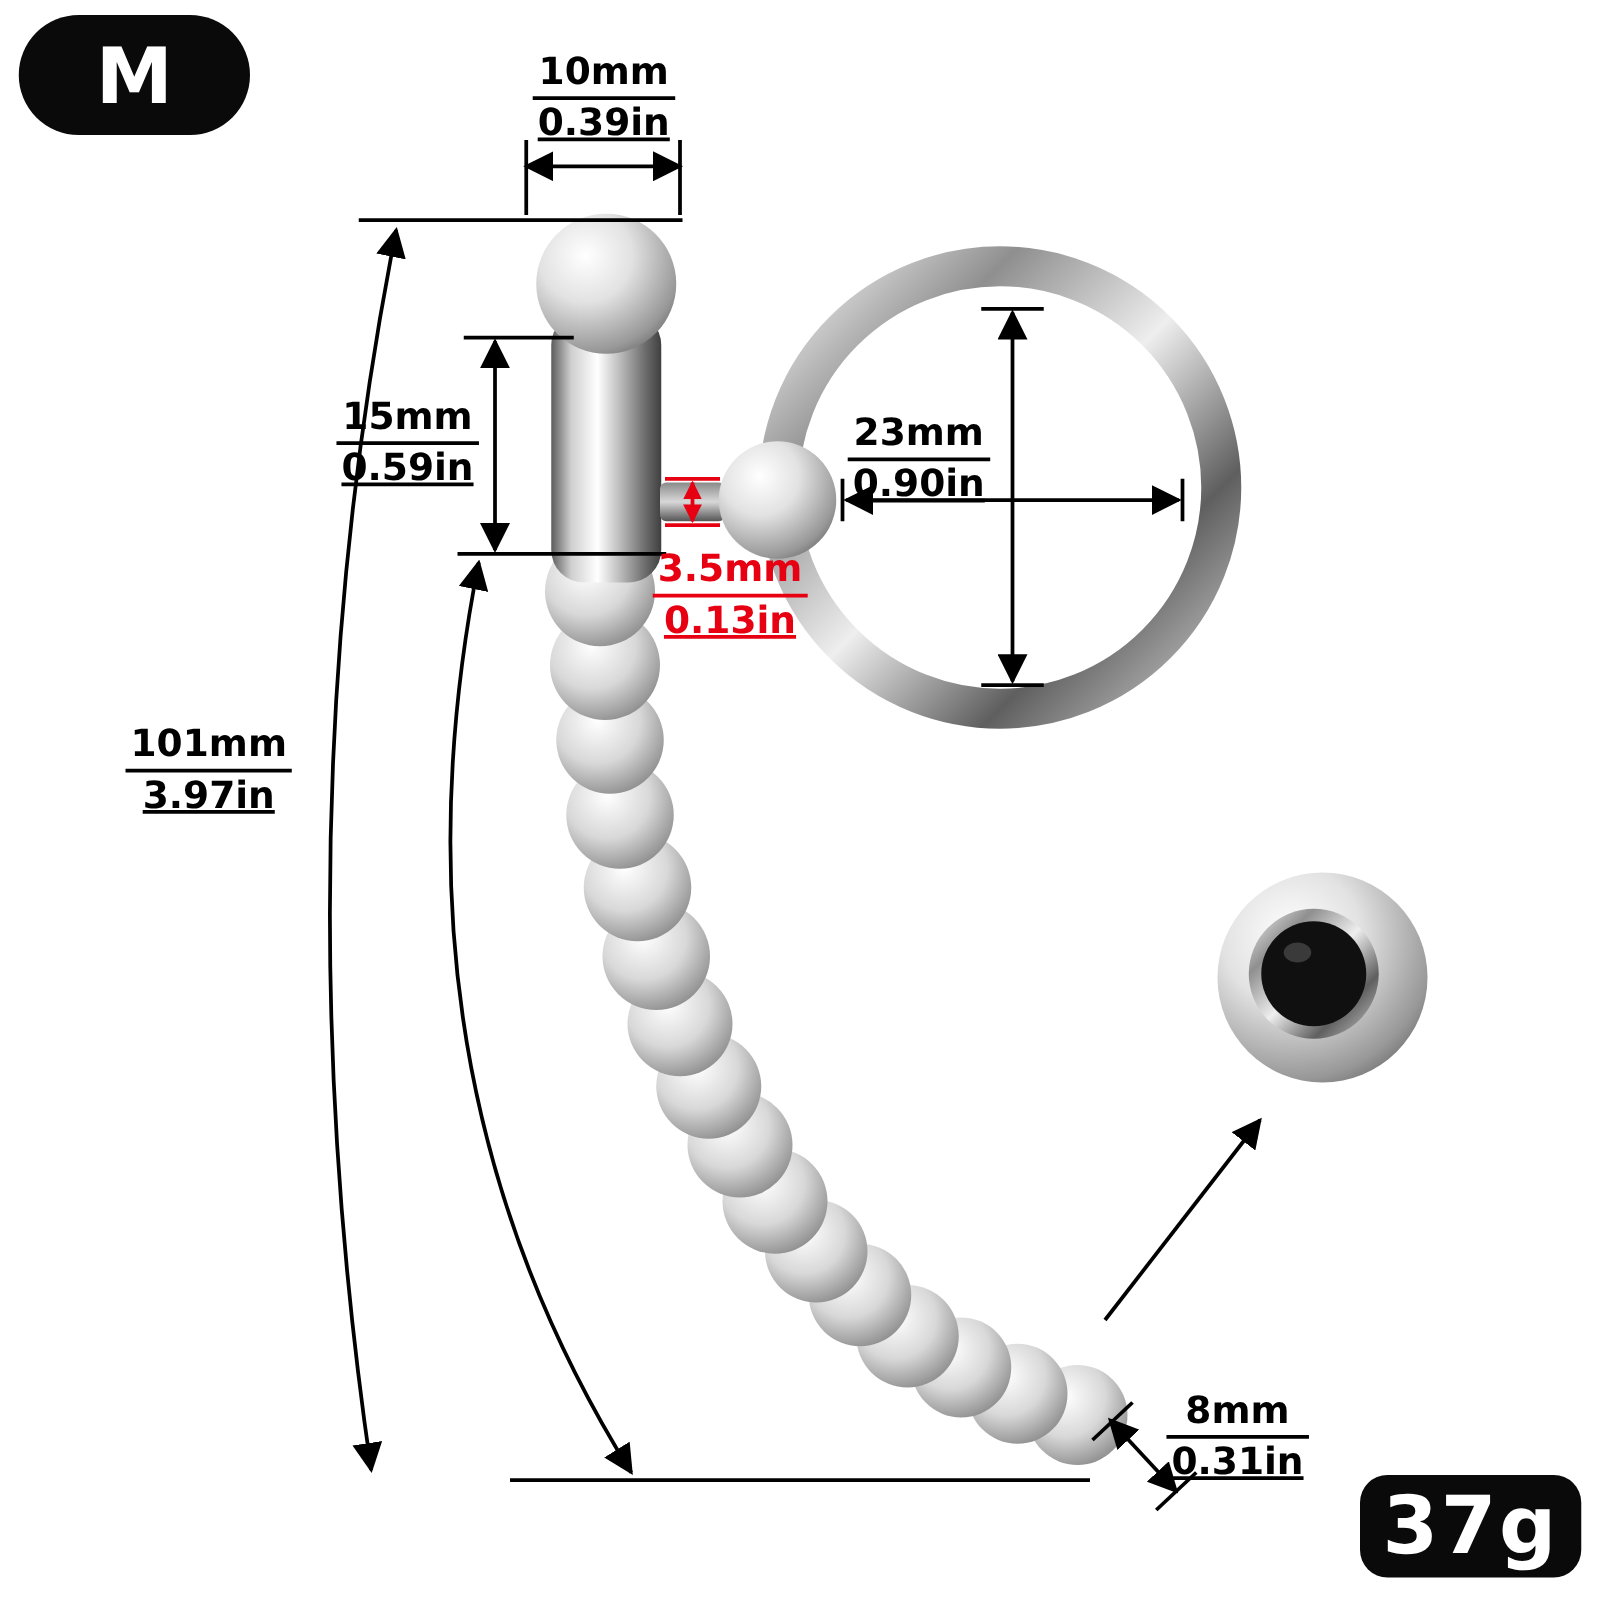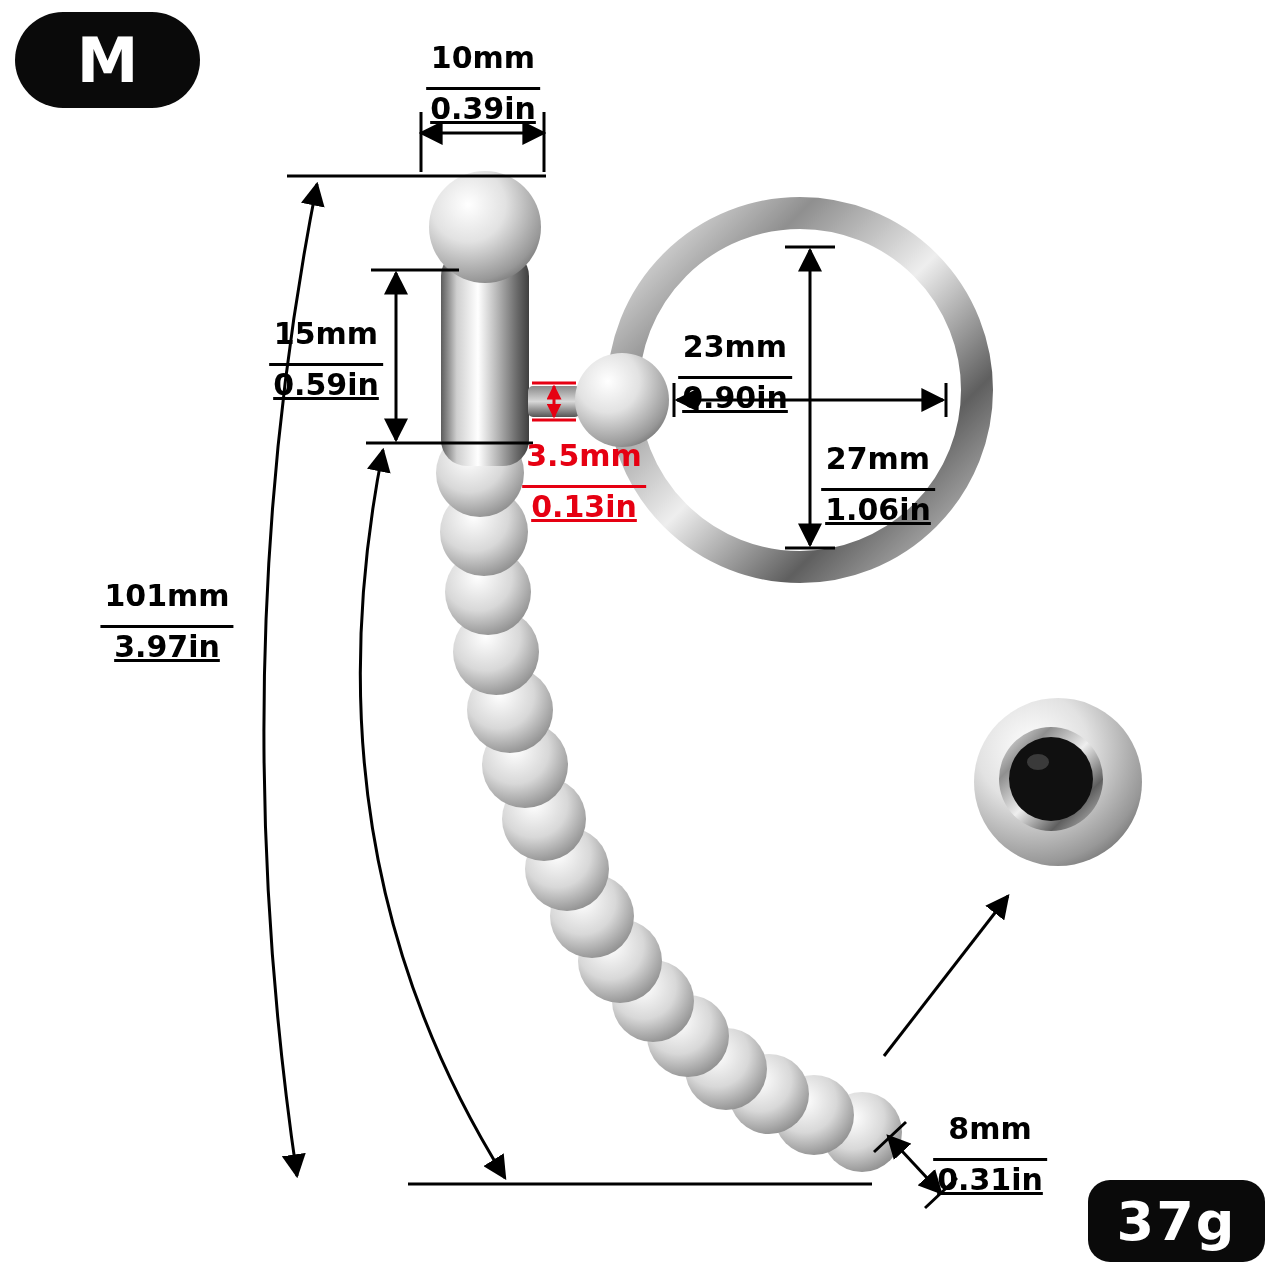--- a/index.html
+++ b/index.html
@@ -6,30 +6,30 @@
   #stage{
     position:relative;width:1280px;height:1280px;background:#ffffff;overflow:hidden;
     font-family:"DejaVu Sans","Liberation Sans",sans-serif;
   }
   #drawing{position:absolute;left:0;top:0;}
   .dim{
     position:absolute;transform:translateX(-50%);
     text-align:center;font-weight:bold;font-size:30px;color:#000;line-height:1.05;
     white-space:nowrap;z-index:5;
   }
-  .dim .mm{display:block;padding:0 4px 13px 4px;}
+  .dim .mm{display:block;padding:0 4px 3px 4px;}
   .dim .in{display:block;border-top:3px solid currentColor;padding:3px 4px 0 4px;text-decoration:underline;}
   .dim.red{color:#e60012;margin-left:32px;}
   .badge{
     position:absolute;background:#0a0a0a;color:#ffffff;font-weight:bold;
     display:flex;align-items:center;justify-content:center;z-index:6;
     font-family:"DejaVu Sans","Liberation Sans",sans-serif;
   }
   #size-badge{left:15px;top:12px;width:185px;height:96px;border-radius:48px;font-size:62px;}
-  #weight-badge{left:1088px;top:1180px;width:177px;height:82px;border-radius:22px;font-size:54px;letter-spacing:2px;}
+  #weight-badge{left:1088px;top:1180px;width:177px;height:82px;border-radius:22px;font-size:64px;letter-spacing:2px;}
 </style>
 </head>
 <body>
 
 <div id="stage">
 
   <svg id="drawing" width="1280" height="1280" viewBox="0 0 1280 1280">
     <defs>
       <linearGradient id="gShaft" x1="0" y1="0" x2="1" y2="0">
         <stop offset="0" stop-color="#5c5c5c"></stop>
@@ -158,24 +158,20 @@
   <div class="dim red" style="left:552px;top:440px">
     <span class="mm">3.5mm</span>
     <span class="in">0.13in</span>
   </div>
 
   <div class="dim" style="left:735px;top:331px">
     <span class="mm">23mm</span>
     <span class="in">0.90in</span>
   </div>
 
-  <div class="dim" style="left:878px;top:443px">
-    <span class="mm">27mm</span>
-    <span class="in">1.06in</span>
-  </div>
 
   <div class="dim" style="left:167px;top:580px">
     <span class="mm">101mm</span>
     <span class="in">3.97in</span>
   </div>
 
 
 
   <div class="dim" style="left:990px;top:1113px">
     <span class="mm">8mm</span>

